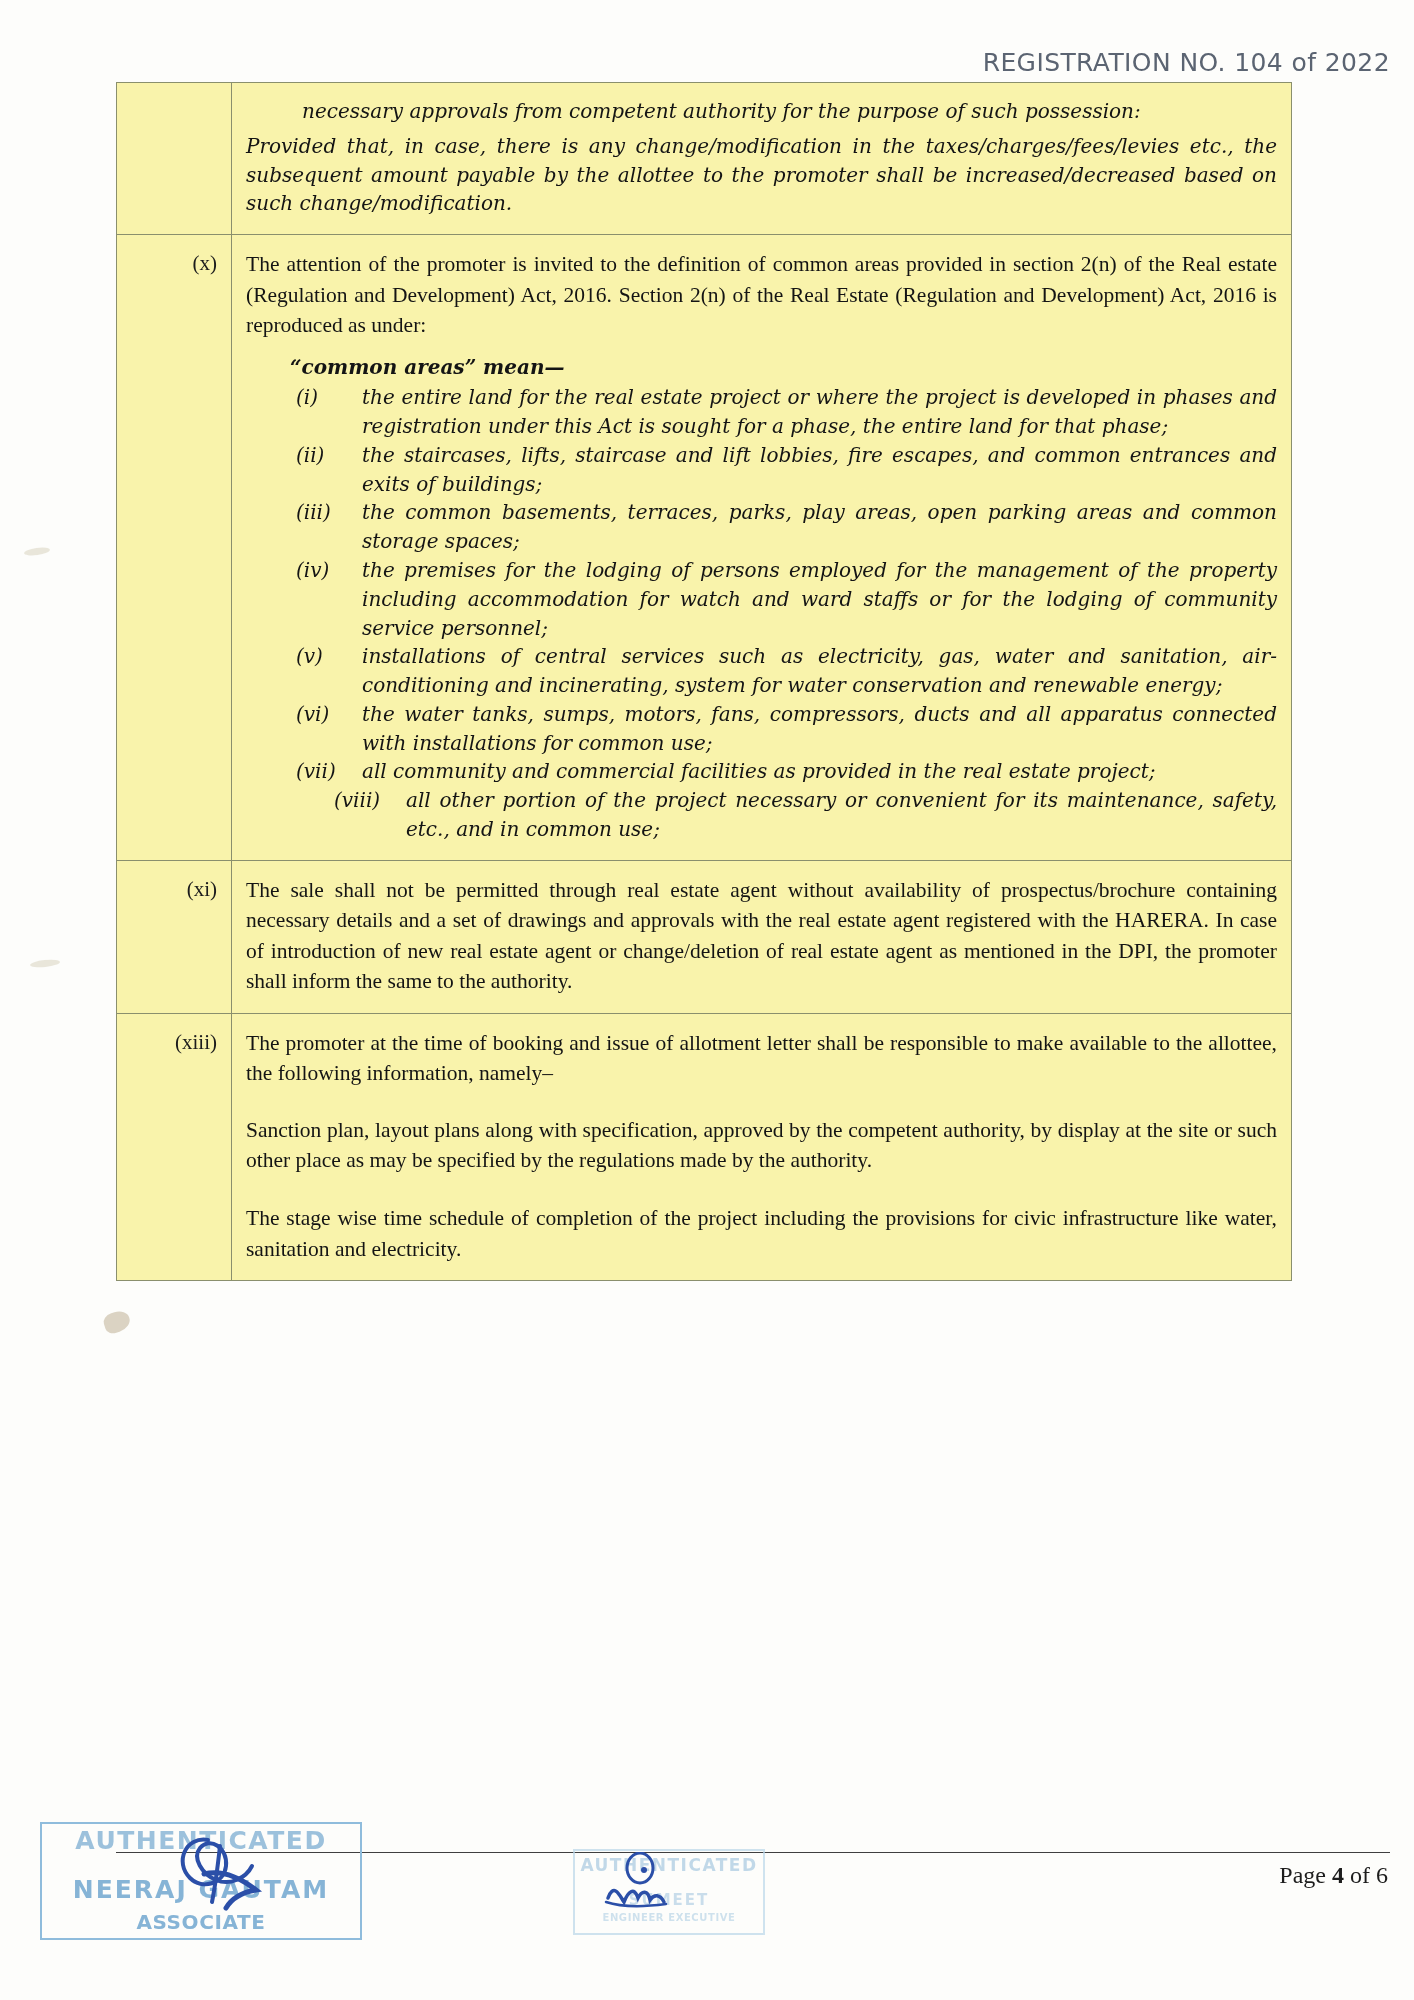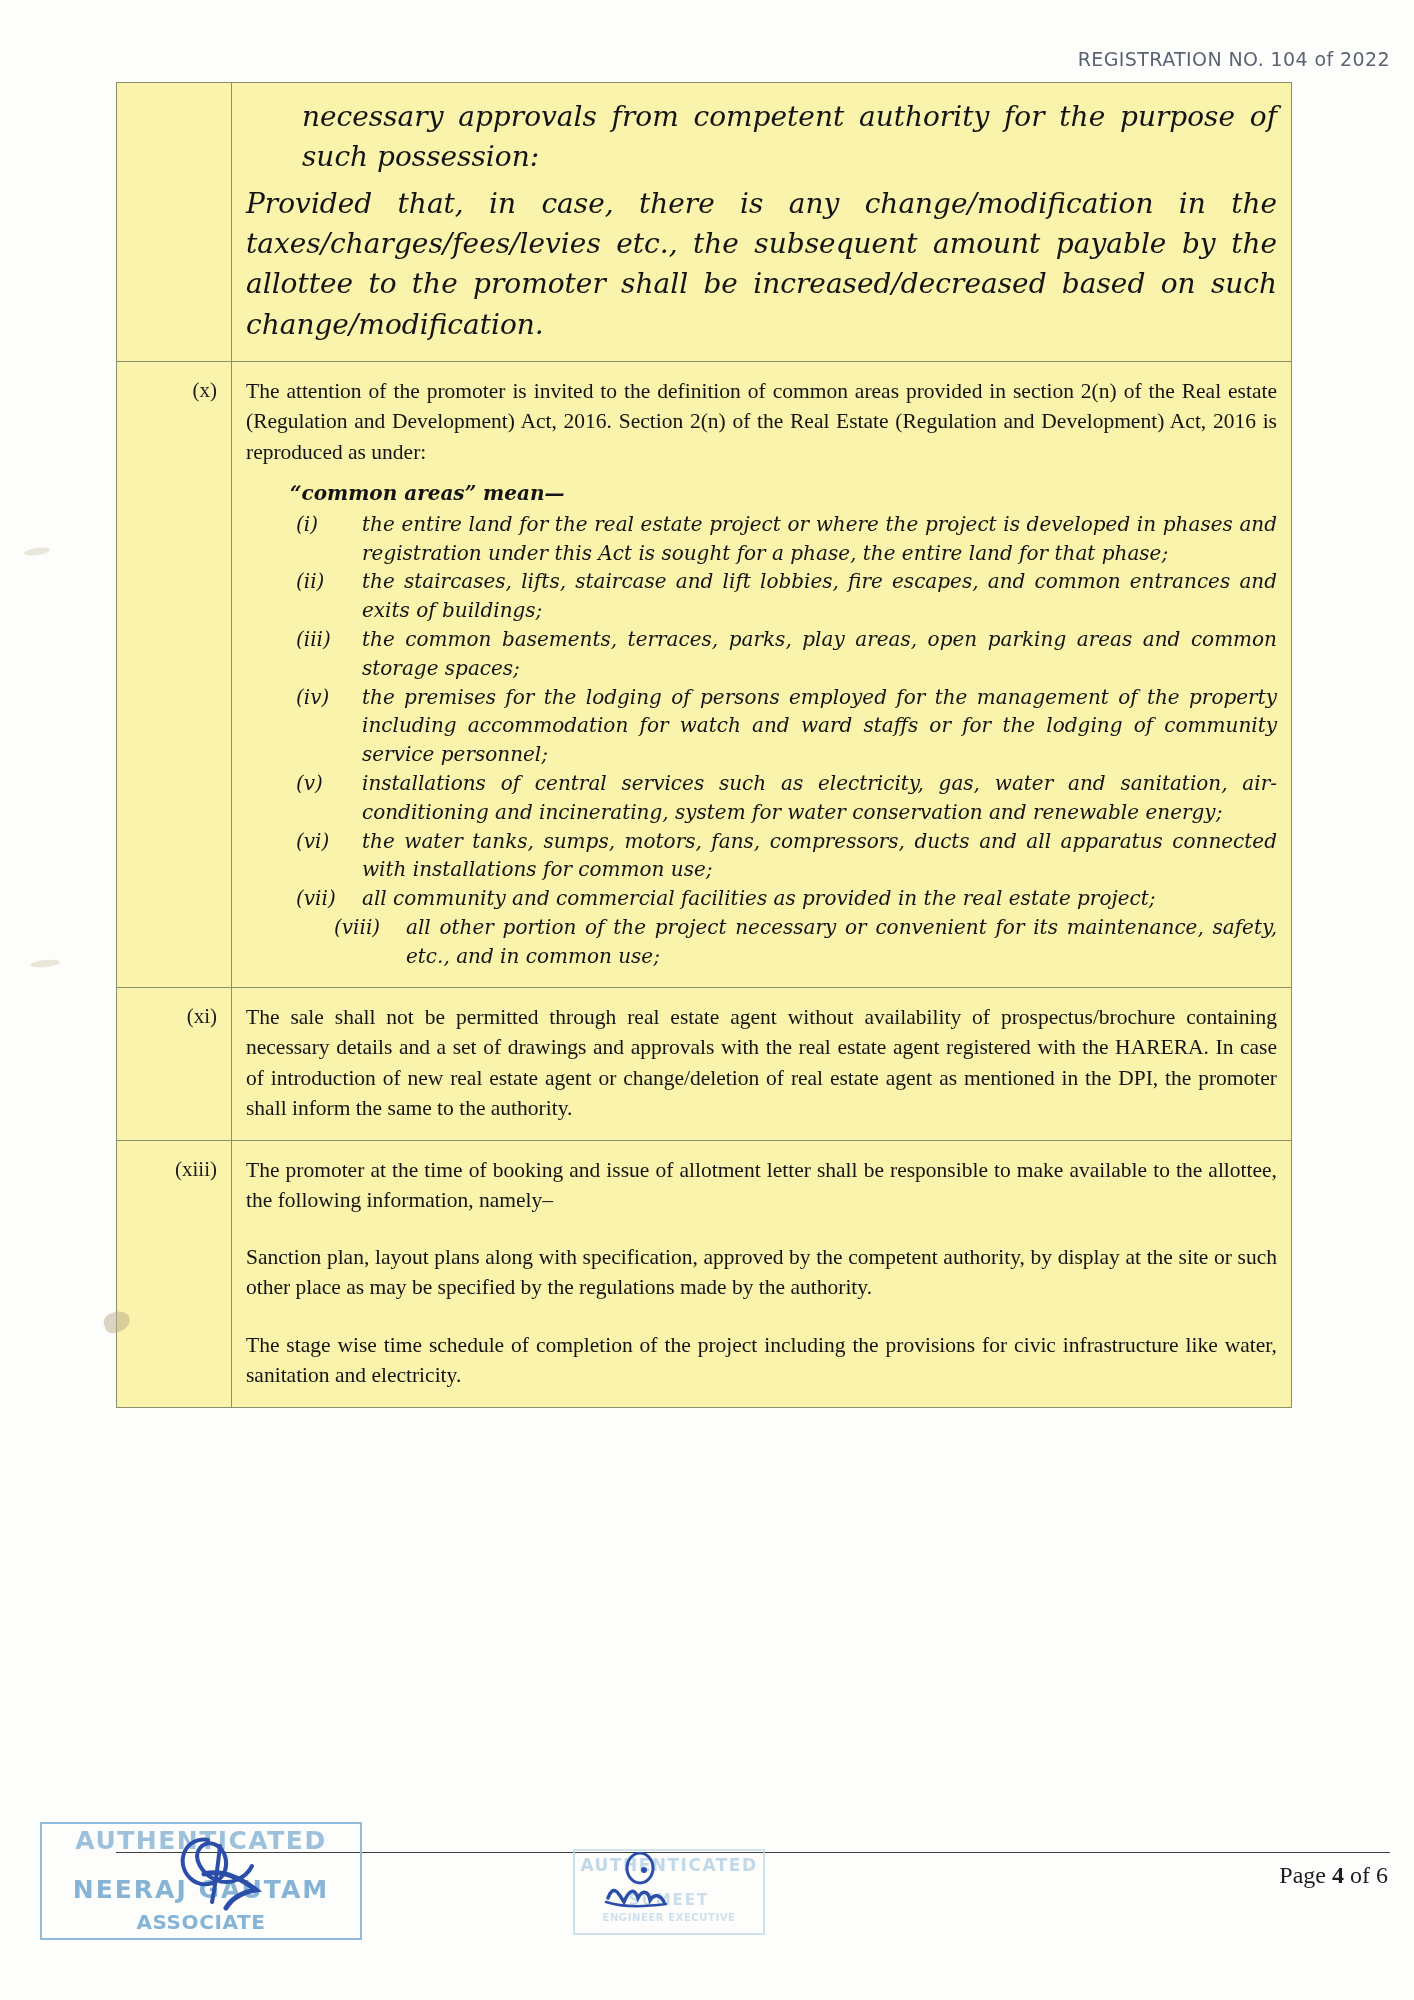--- a/index.html
+++ b/index.html
@@ -22,21 +22,21 @@
   }
 
   
   .doc-header {
     position: absolute;
     top: 48px;
     right: 24px;
     width: 500px;
     text-align: right;
     font-family: "DejaVu Sans", sans-serif;
-    font-size: 19px;
+    font-size: 25px;
     letter-spacing: 0.4px;
     color: #5b6472;
     white-space: nowrap;
   }
 
   
   .table-wrap {
     position: absolute;
     left: 116px;
     top: 82px;
@@ -75,21 +75,21 @@
   p.para {
     margin: 0 0 0 0;
     text-align: justify;
     text-align-last: left;
   }
   p.para + p.para { margin-top: 6px; }
 
   .ital {
     font-style: italic;
     font-family: "DejaVu Serif", serif;
-    font-size: 28px;
+    font-size: 20px;
     line-height: 1.44;
   }
   .indent-hang {
     padding-left: 56px;
     text-indent: 0;
   }
 
   .upright {
     font-family: "Liberation Serif", serif;
     font-style: normal;

